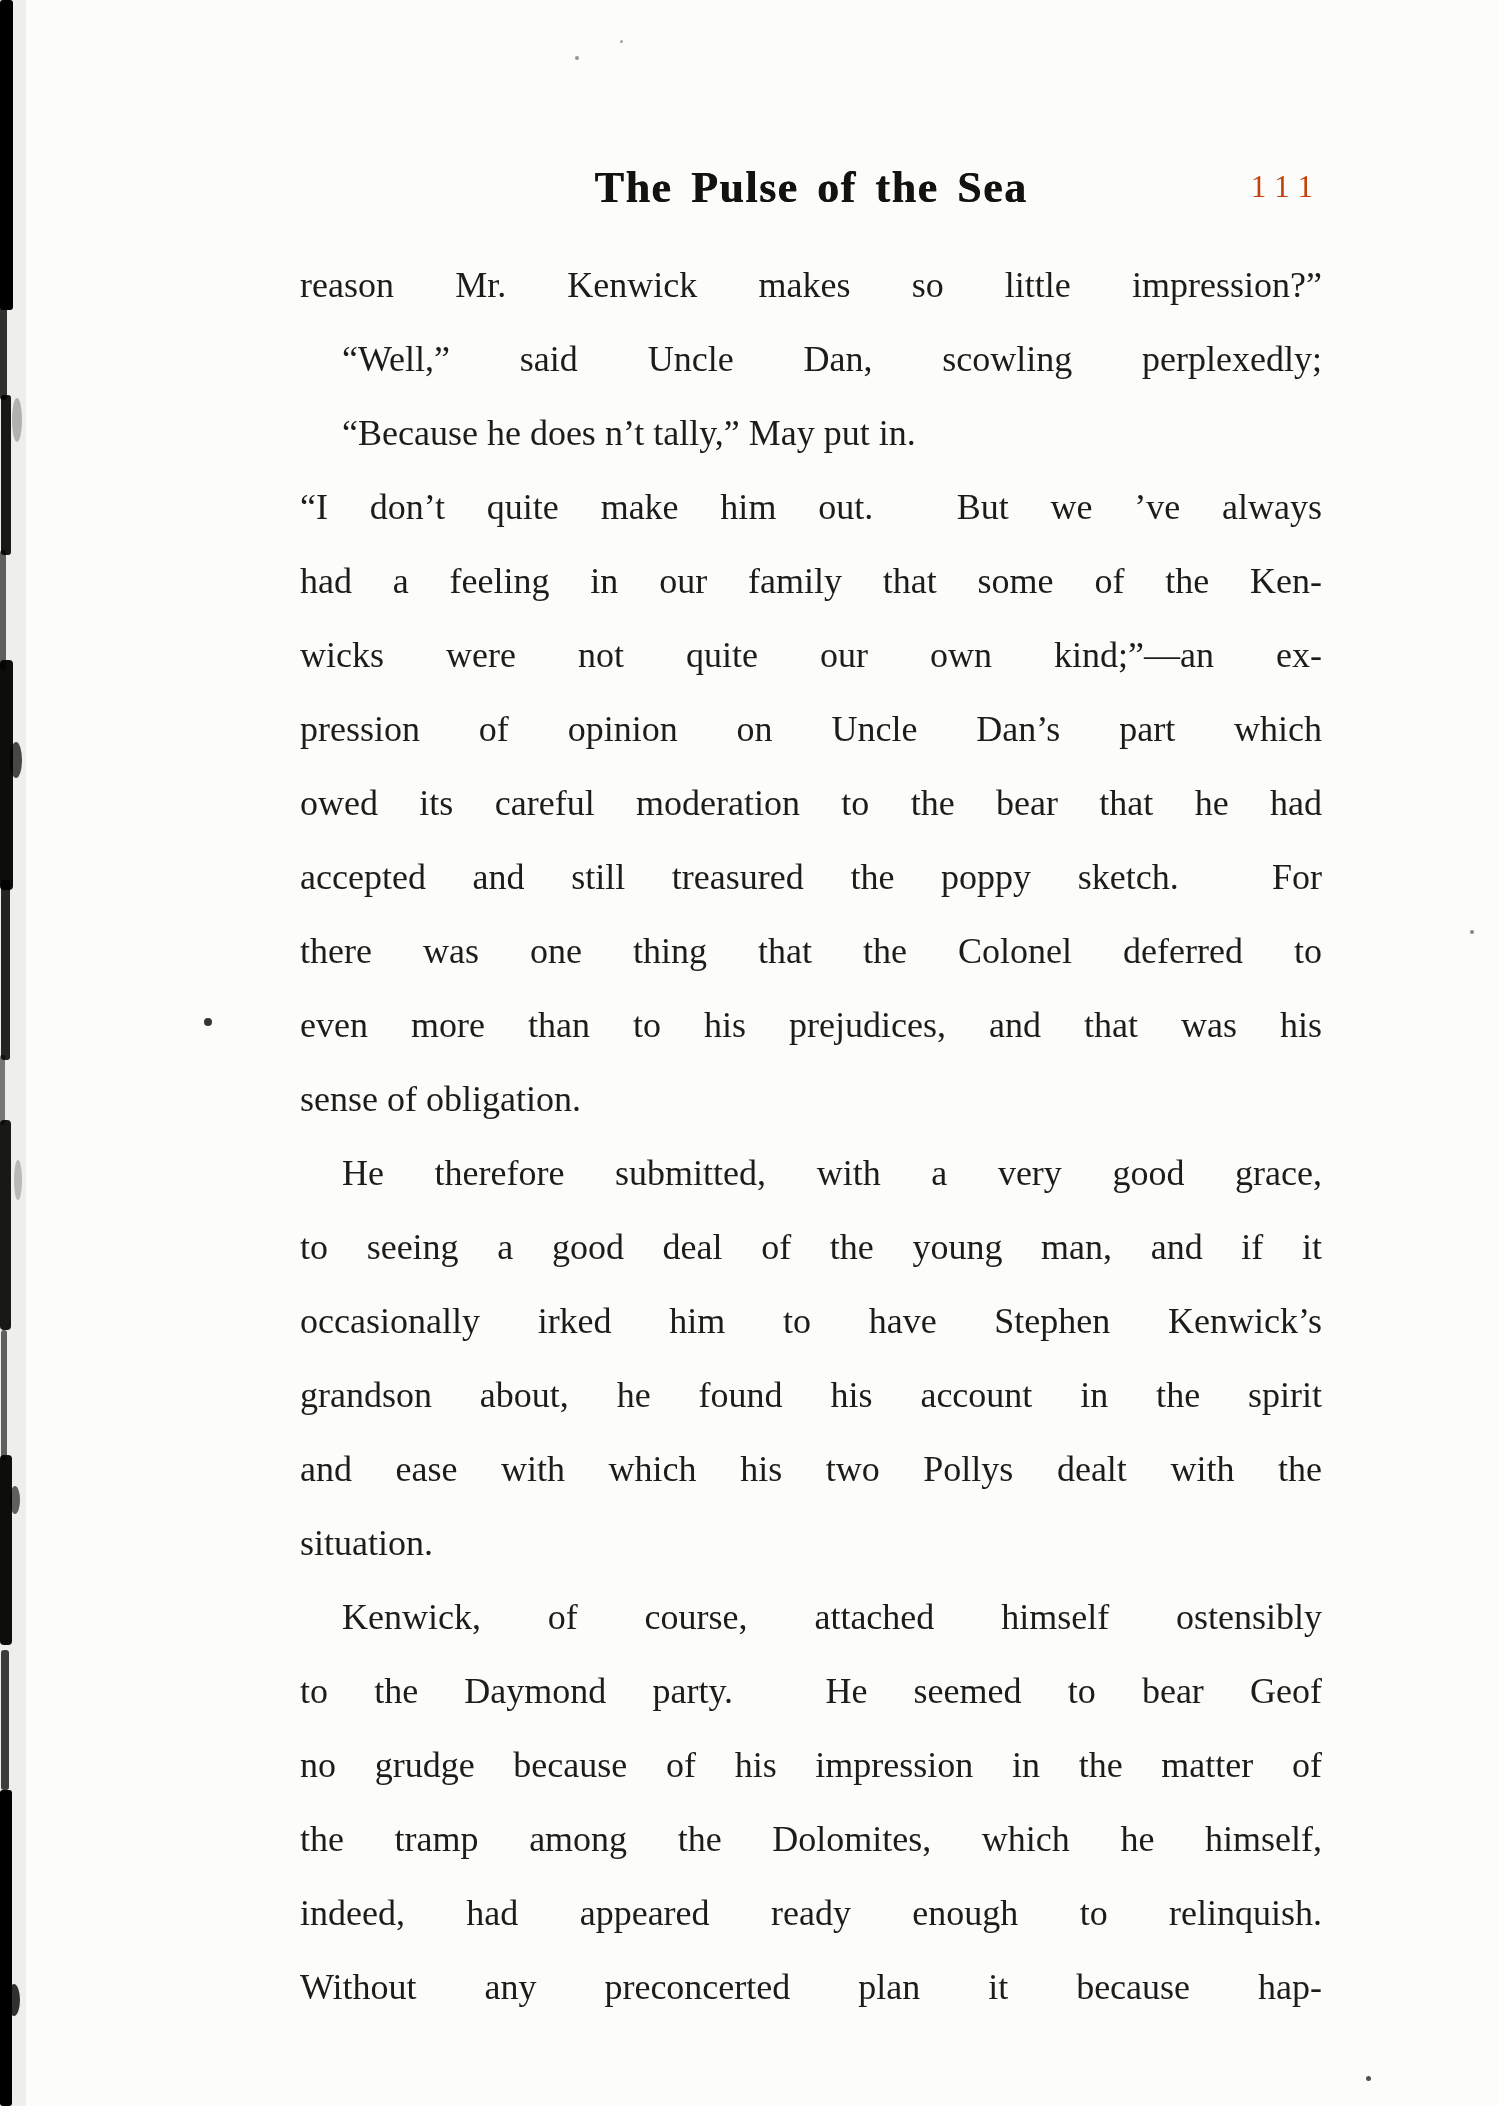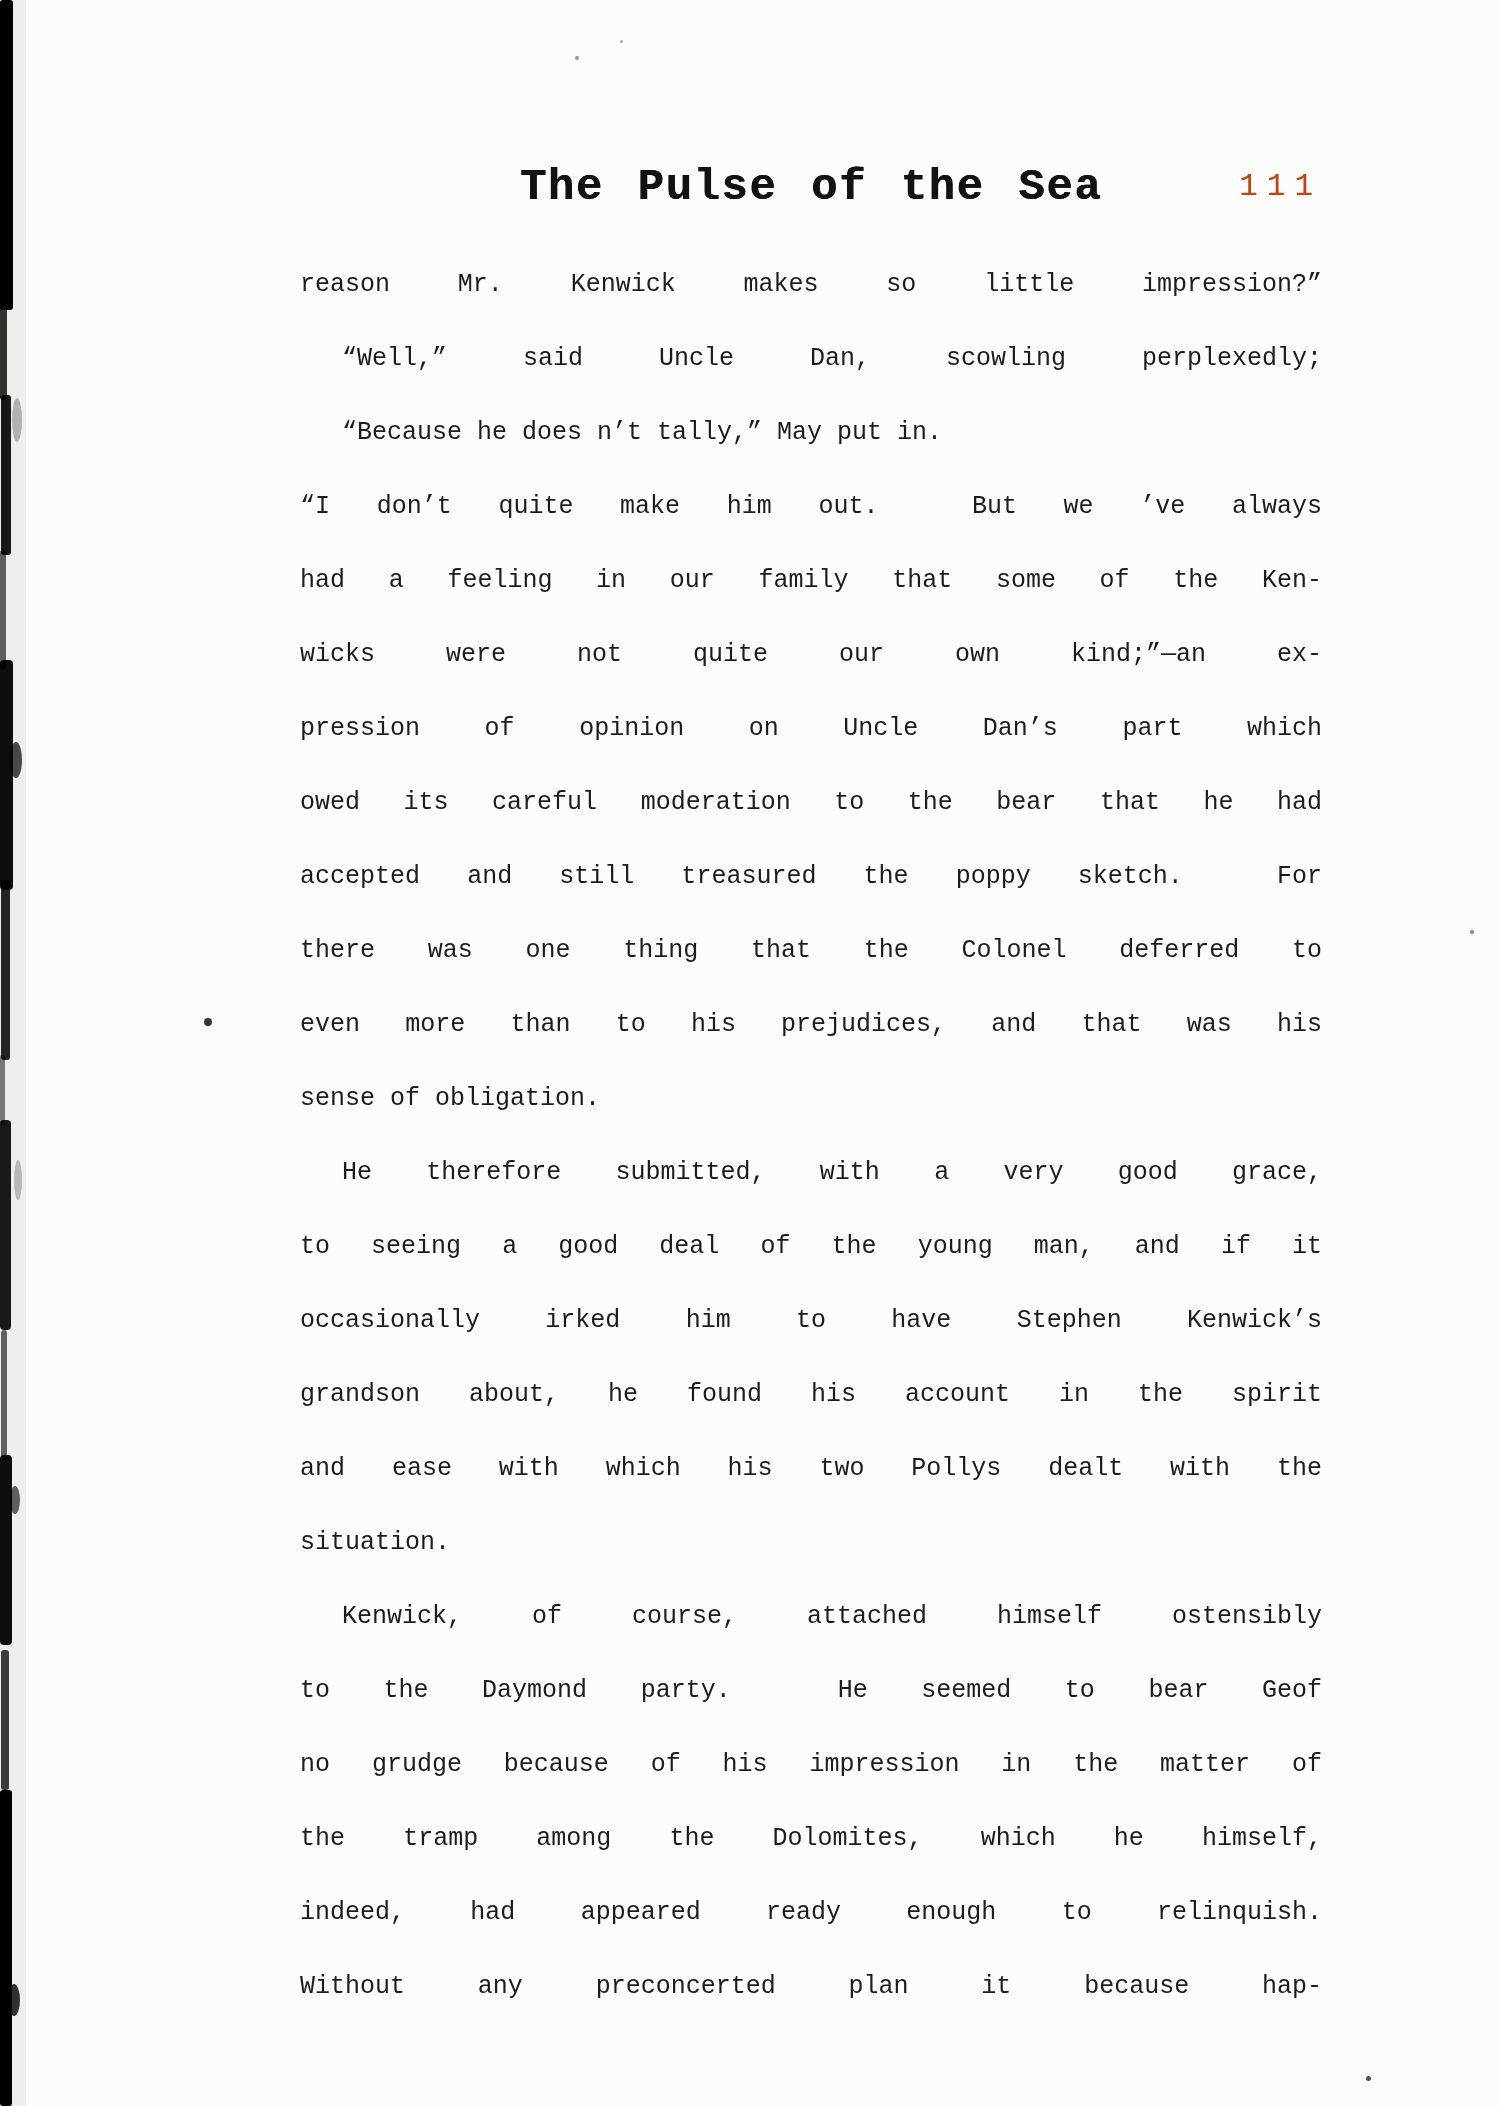--- a/index.html
+++ b/index.html
@@ -2,21 +2,21 @@
 <html><head>
 <meta charset="utf-8">
 <style>
   html, body { margin: 0; padding: 0; background: #ffffff; }
   .page {
     position: relative;
     width: 1499px;
     height: 2106px;
     background: #fcfcfa;
     overflow: hidden;
-    font-family: Liberation Mono, monospace;
+    font-family: Liberation Serif, serif;
   }
   .binding {
     position: absolute;
     left: 0; top: 0;
     width: 40px; height: 2106px;
   }
   .header {
     position: absolute;
     left: 300px; top: 162px;
     width: 1022px;
@@ -40,21 +40,21 @@
     color: #c2410c;
     font-variant-numeric: oldstyle-nums;
   }
   .textblock {
     position: absolute;
     left: 300px; top: 248px;
     width: 1022px;
     color: #1e1c19;
   }
   .line {
-    font-size: 25px;
+    font-size: 36px;
     line-height: 74px;
     white-space: normal;
   }
   .line.justify {
     text-align: justify;
     text-align-last: justify;
   }
   .line.indent {
     text-indent: 42px;
   }

